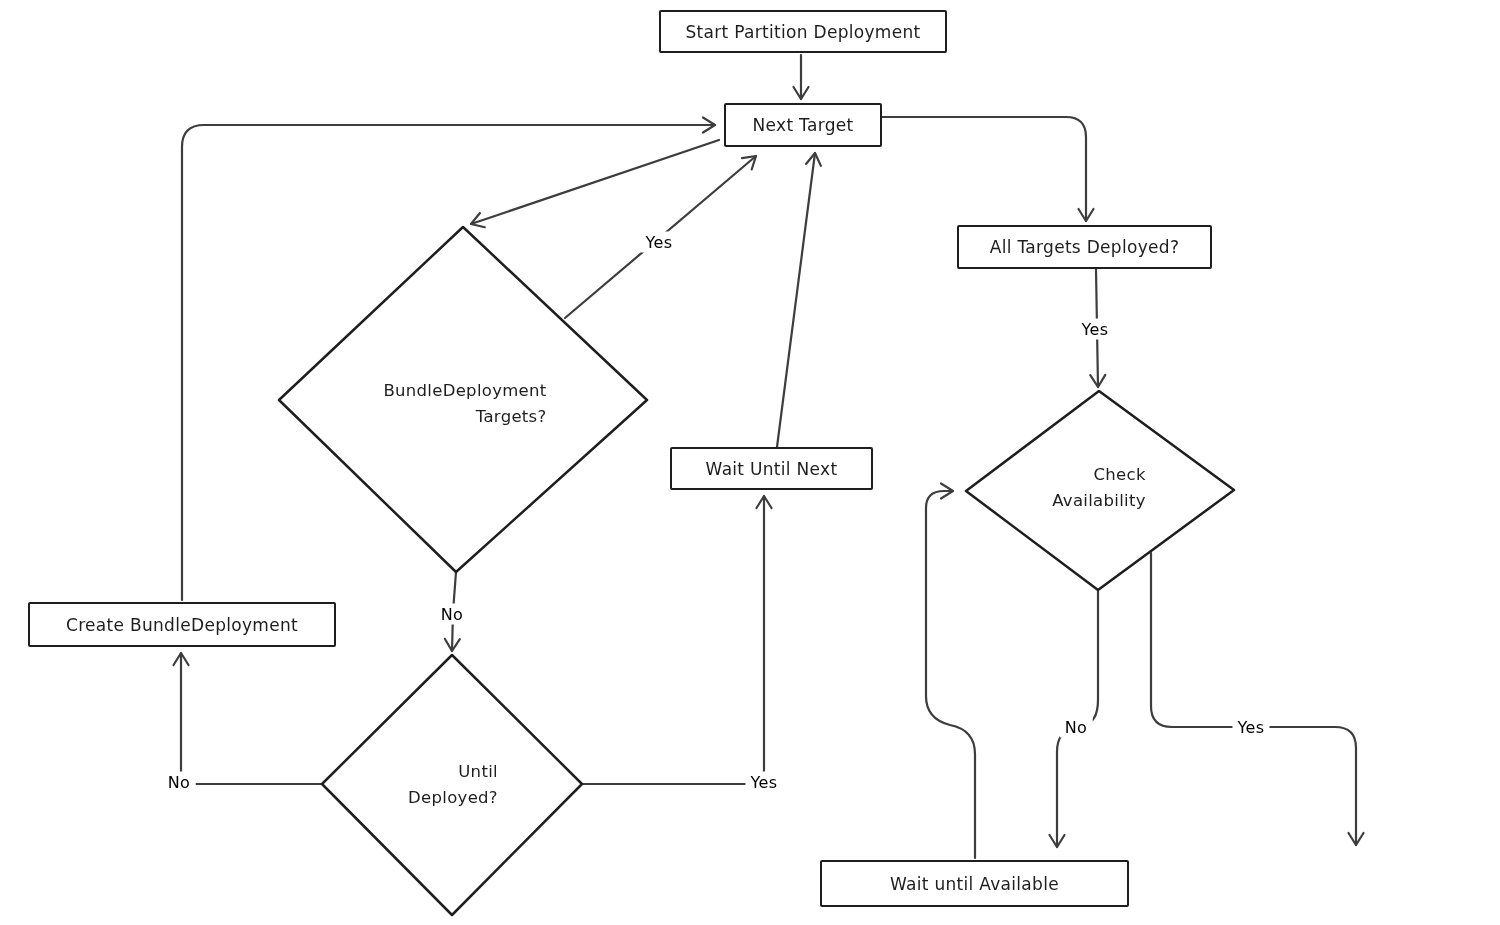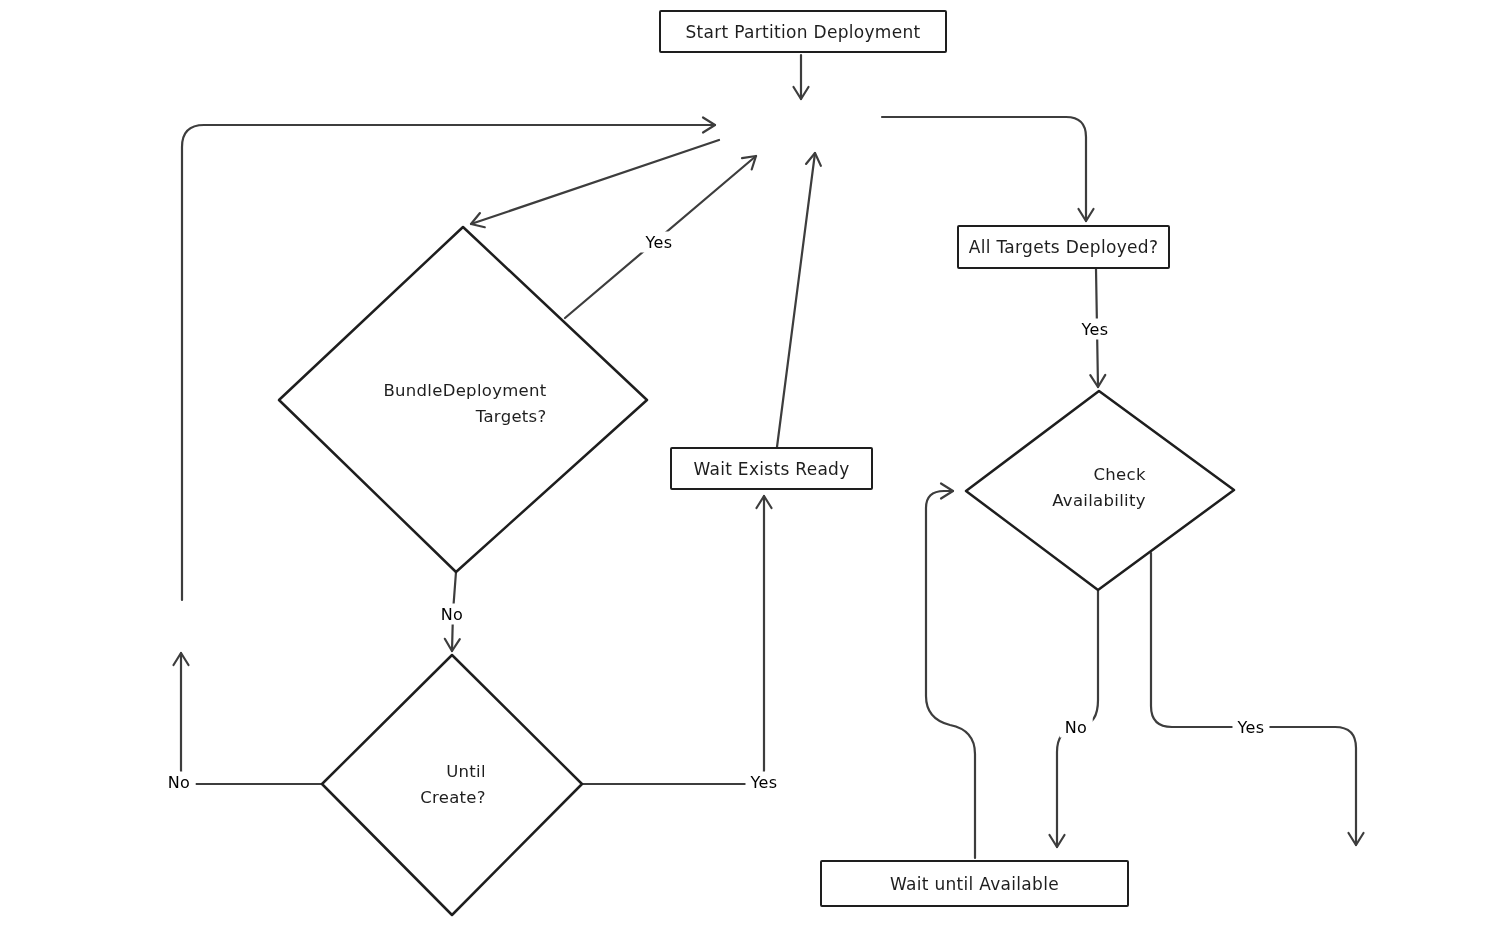--- a/index.html
+++ b/index.html
@@ -90,37 +90,39 @@
 
     <g fill="#ffffff" stroke="#1e1e1e" stroke-width="2.5" stroke-linejoin="round">
       <polygon points="444,227 628,400 437,572 260,400"></polygon>
       <polygon points="433,655 563,784 433,915 303,784"></polygon>
       <polygon points="1080,391 1215,490 1079,590 947,491"></polygon>
     </g>
   </svg>
 
   <div class="node" style="left:640px; top:10px; width:288px; height:43px;">Start Partition Deployment</div>
 
+  <div class="node" style="left:705px; top:103px; width:158px; height:44px;">Next Target</div>
 
-  <div class="node" style="left:938px; top:225px; width:213px; height:44px;">All Targets Deployed?</div>
+  <div class="node" style="left:938px; top:225px; width:255px; height:44px;">All Targets Deployed?</div>
 
-  <div class="node" style="left:651px; top:447px; width:203px; height:43px;">Wait Exists Ready</div>
+  <div class="node" style="left:651px; top:447px; width:203px; height:43px;">Wait Until Next</div>
 
+  <div class="node" style="left:9px; top:602px; width:308px; height:45px;">Create BundleDeployment</div>
 
   <div class="node" style="left:801px; top:860px; width:309px; height:47px;text-align:right;">Wait until Available</div>
 
 
   <div class="dlabel" style="left:446px; top:404px;">
     <div>BundleDeployment</div>
     <div>Targets?</div>
   </div>
 
   <div class="dlabel" style="left:434px; top:785px;">
     <div>Until</div>
-    <div>Create?</div>
+    <div>Deployed?</div>
   </div>
 
   <div class="dlabel" style="left:1080px; top:488px;">
     <div>Check</div>
     <div>Availability</div>
   </div>
 
   <div class="elabel" style="left:640px; top:242px;">Yes</div>
 
   <div class="elabel" style="left:433px; top:614px;">No</div>

